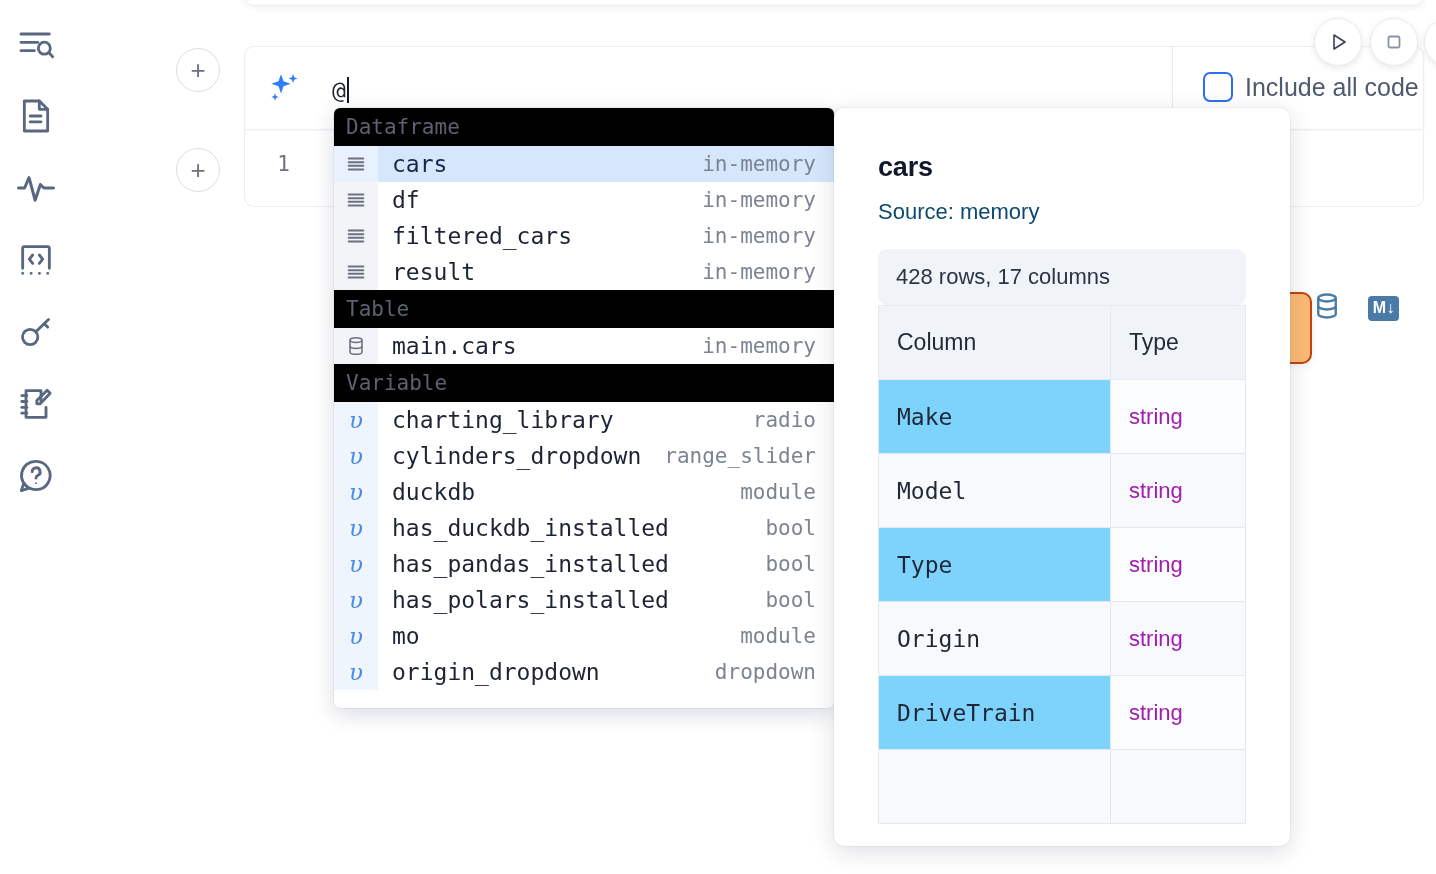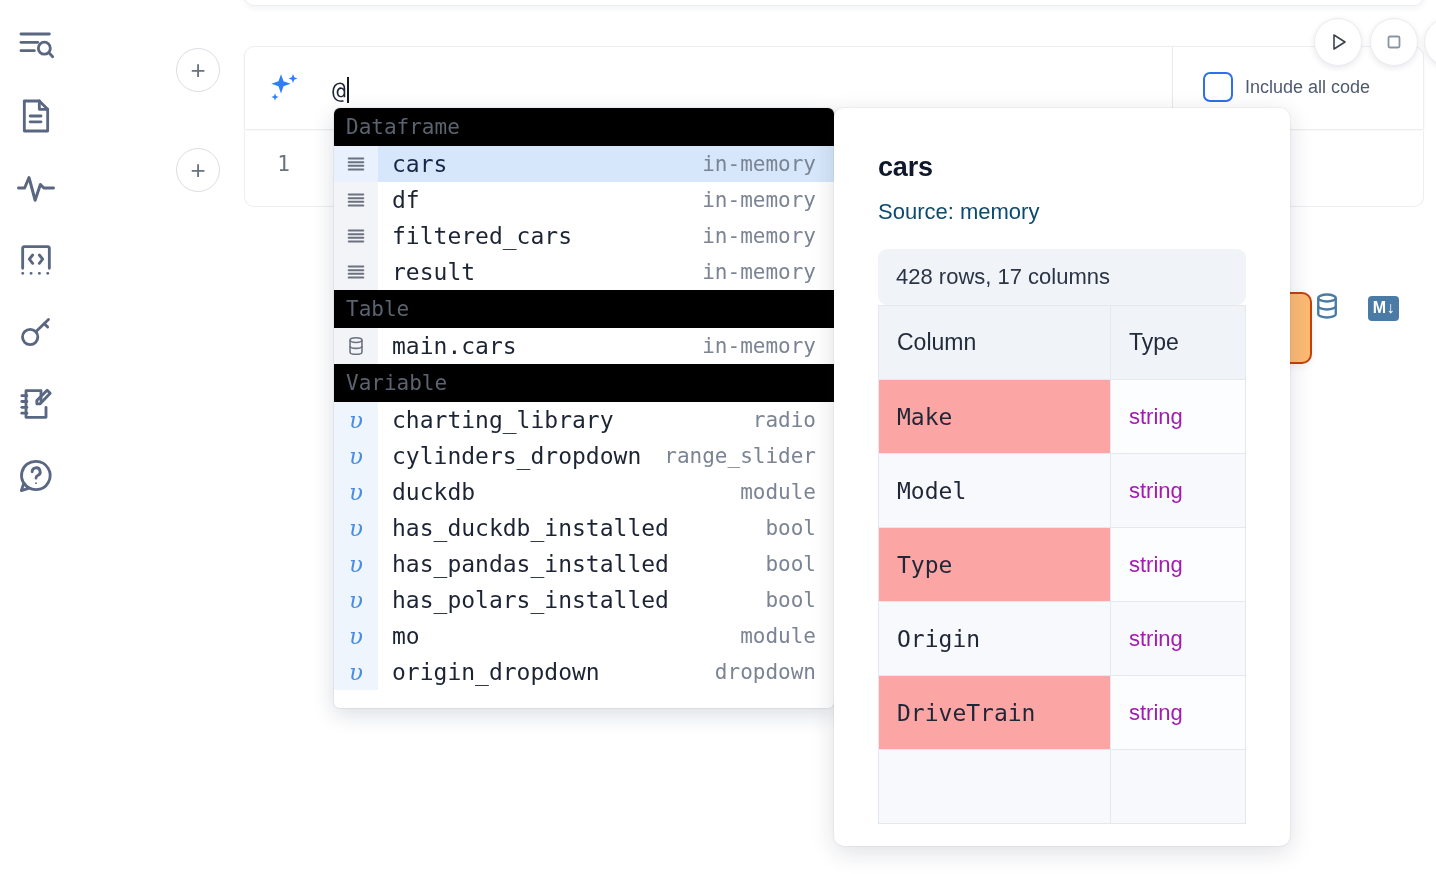--- a/index.html
+++ b/index.html
@@ -59,21 +59,21 @@
 
   
   .inc-wrap {
     position: absolute; left: 1203px; top: 72px;
     display: flex; align-items: center; gap: 12px;
   }
   .inc-box {
     width: 30px; height: 30px; border: 2px solid #2d6ff0;
     border-radius: 7px; background: #fff; cursor: pointer;
   }
-  .inc-label { font-size: 18px; color: #4f5a70; white-space: nowrap; }
+  .inc-label { font-size: 25px; color: #4f5a70; white-space: nowrap; }
 
   
   .round-btn {
     position: absolute; width: 48px; height: 48px; border-radius: 50%;
     background: #fff; border: 1px solid #ececf0;
     box-shadow: 0 2px 6px rgba(20,30,60,.10);
     display: flex; align-items: center; justify-content: center; cursor: pointer;
   }
   #run-btn  { left: 1314px; top: 18px; }
   #stop-btn { left: 1370px; top: 18px; }
@@ -185,21 +185,21 @@
     border: 1px solid #e4e9f0; text-align: left; height: 74px;
     padding: 0 18px; vertical-align: middle;
   }
   .d-table th {
     background: #f0f3f8; font-weight: 400;
     font-size: 23px; color: #222b3b;
   }
   .d-table th:first-child { width: 232px; }
   .d-table td.col {
     font-family: "DejaVu Sans Mono", monospace;
-    font-size: 23px; color: #1f2736; background: #fca5a5;
+    font-size: 23px; color: #1f2736; background: #7dd3fc;
   }
   .d-table td.typ { font-size: 22px; color: #a21caf; background: #fcfdfe; }
   .d-table tr:nth-child(even) td { background: #f7f9fc; }
 </style>
 </head>
 <body>
 
 <div class="root">
 
   <nav class="rail">

